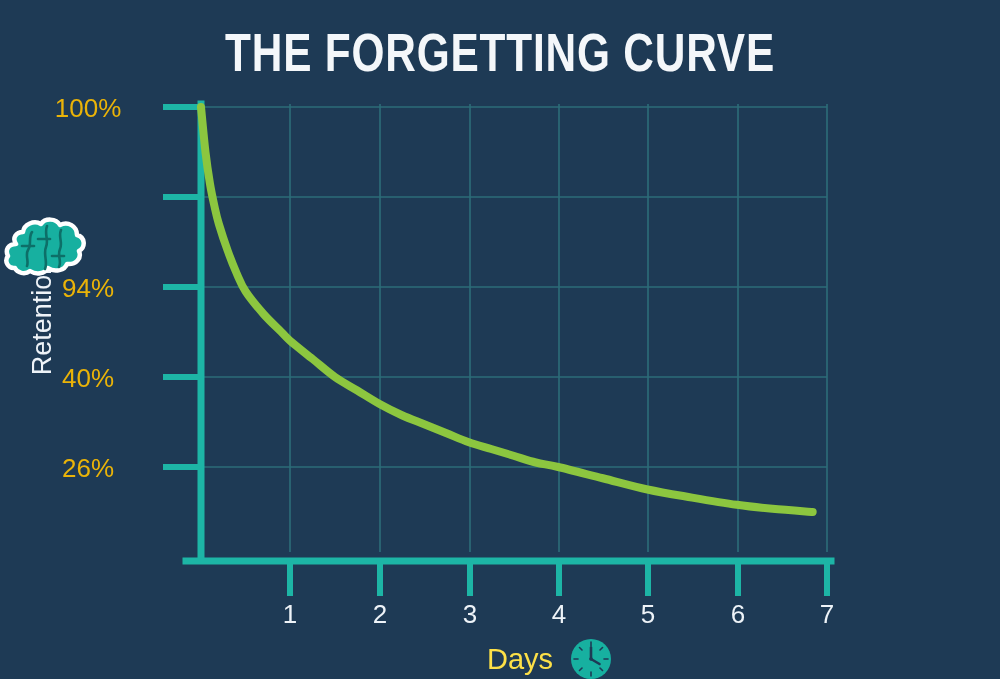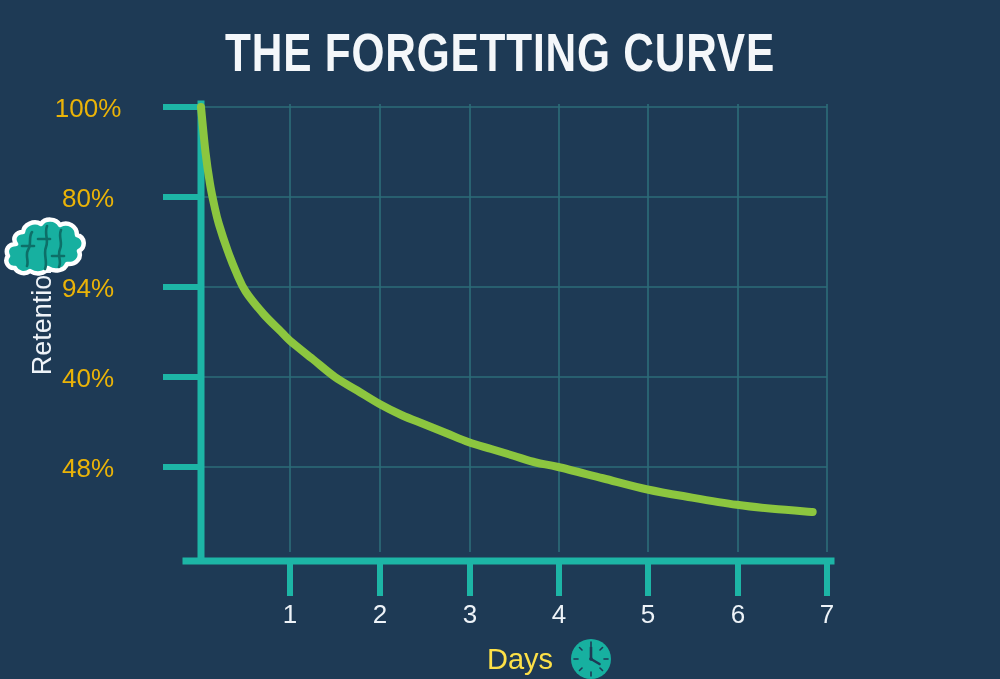--- a/index.html
+++ b/index.html
@@ -155,24 +155,23 @@
       <line x1="559" y1="549" x2="559" y2="584"></line>
       <line x1="648" y1="549" x2="648" y2="584"></line>
       <line x1="738" y1="549" x2="738" y2="584"></line>
       <line x1="827" y1="549" x2="827" y2="584"></line>
     </g>
 
     <path id="curve-path" fill="none" stroke="#8cc63f" stroke-width="8" stroke-linecap="round" stroke-linejoin="round" d="M 201.00 95.00 C 201.74 102.50, 203.98 127.25, 205.47 140.00 C 206.95 152.75, 208.44 162.50, 209.93 171.50 C 211.42 180.50, 212.91 187.25, 214.40 194.00 C 215.88 200.75, 216.63 204.50, 218.86 212.00 C 221.09 219.50, 224.81 230.75, 227.79 239.00 C 230.77 247.25, 233.74 254.75, 236.72 261.50 C 239.70 268.25, 241.19 272.75, 245.65 279.50 C 250.12 286.25, 257.56 295.25, 263.51 302.00 C 269.46 308.75, 276.90 315.50, 281.37 320.00 C 285.84 324.50, 285.09 324.50, 290.30 329.00 C 295.51 333.50, 305.18 341.00, 312.63 347.00 C 320.07 353.00, 327.51 359.75, 334.95 365.00 C 342.39 370.25, 349.83 374.00, 357.27 378.50 C 364.72 383.00, 372.16 387.88, 379.60 392.00 C 387.04 396.13, 394.48 399.88, 401.92 403.25 C 409.37 406.63, 416.81 409.25, 424.25 412.25 C 431.69 415.25, 439.13 418.25, 446.57 421.25 C 454.02 424.25, 461.46 427.63, 468.90 430.25 C 476.34 432.88, 483.78 434.75, 491.22 437.00 C 498.67 439.25, 506.11 441.50, 513.55 443.75 C 520.99 446.00, 528.43 448.63, 535.88 450.50 C 543.32 452.38, 547.04 452.38, 558.20 455.00 C 569.36 457.63, 587.97 462.50, 602.85 466.25 C 617.73 470.00, 632.62 474.27, 647.50 477.50 C 662.38 480.73, 677.27 483.05, 692.15 485.60 C 707.03 488.15, 723.40 490.93, 736.80 492.80 C 750.19 494.68, 759.87 495.65, 772.52 496.85 C 785.17 498.05, 806.01 499.48, 812.70 500.00"></path>
   </svg>
 
   <div class="y-tick-label" style="left:23px; top:81px; width:130px;">100%</div>
-  <div class="y-tick-label" style="left:23px; top:171px; width:130px;">80%</div>
   <div class="y-tick-label" style="left:23px; top:261px; width:130px;">94%</div>
   <div class="y-tick-label" style="left:23px; top:351px; width:130px;">40%</div>
-  <div class="y-tick-label" style="left:23px; top:441px; width:130px;">48%</div>
+  <div class="y-tick-label" style="left:23px; top:441px; width:130px;">26%</div>
 
   <div class="x-tick-label" style="left:265px; top:587px; width:50px;">1</div>
   <div class="x-tick-label" style="left:355px; top:587px; width:50px;">2</div>
   <div class="x-tick-label" style="left:445px; top:587px; width:50px;">3</div>
   <div class="x-tick-label" style="left:534px; top:587px; width:50px;">4</div>
   <div class="x-tick-label" style="left:623px; top:587px; width:50px;">5</div>
   <div class="x-tick-label" style="left:713px; top:587px; width:50px;">6</div>
   <div class="x-tick-label" style="left:802px; top:587px; width:50px;">7</div>
 
   <div id="y-axis-title">Retention</div>

